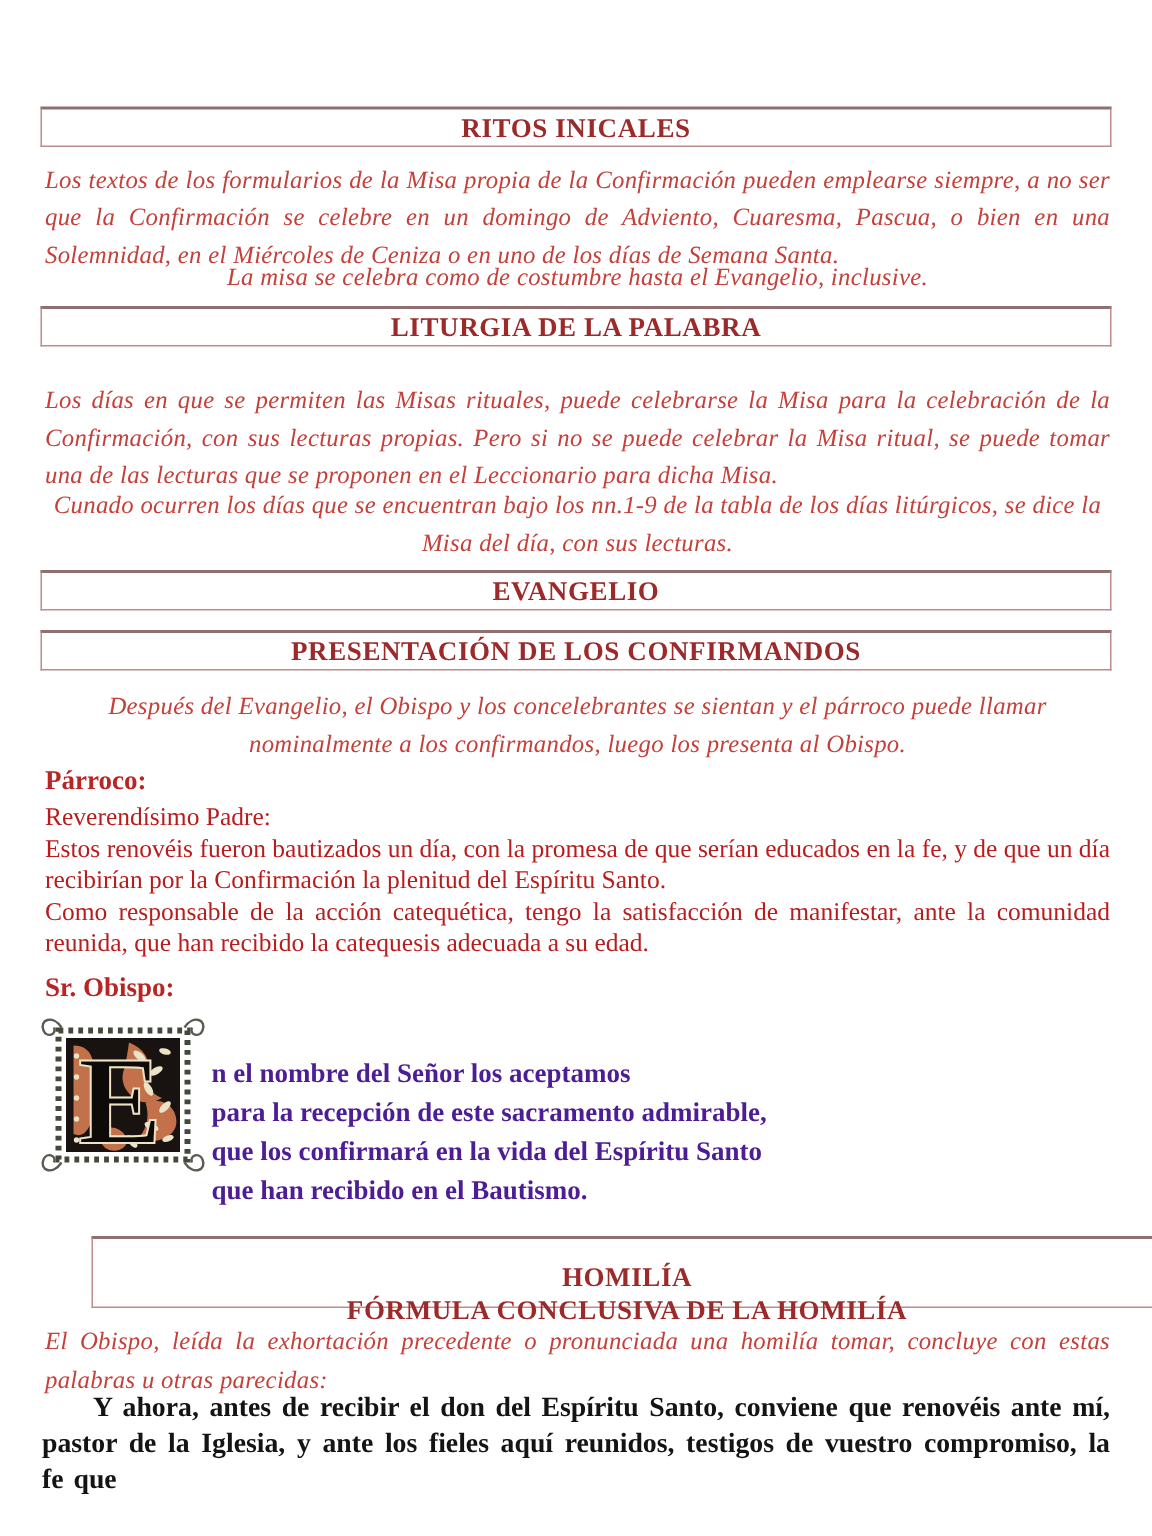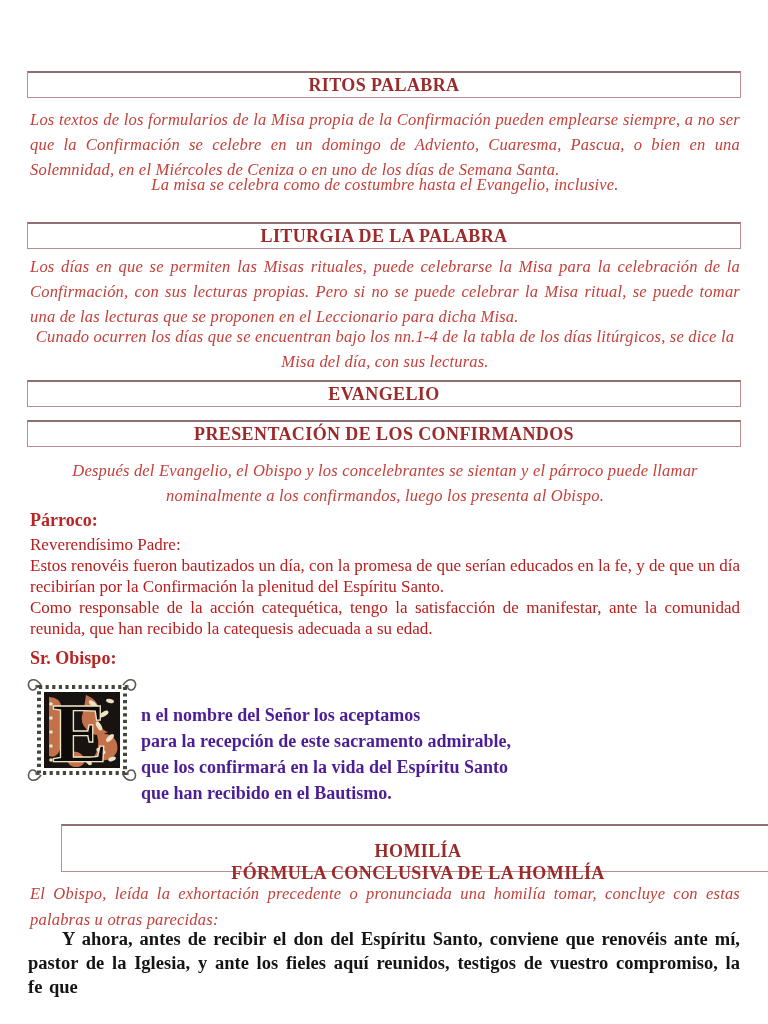--- a/index.html
+++ b/index.html
@@ -80,30 +80,30 @@
     text-indent: 34px;
     word-spacing: 2px;
   }
 </style>
 </head>
 <body>
 
 <div class="page">
 
   <div class="hbox abs" style="top:71px">
-    <span>RITOS PALABRA</span>
+    <span>RITOS INICALES</span>
   </div>
   <div class="rubric abs" style="top:107px">Los textos de los formularios de la Misa propia de la Confirmación pueden emplearse siempre, a no ser que la Confirmación se celebre en un domingo de Adviento, Cuaresma, Pascua, o bien en una Solemnidad, en el Miércoles de Ceniza o en uno de los días de Semana Santa.</div>
   <div class="rubric no-justify abs" style="top:172px">La misa se celebra como de costumbre hasta el Evangelio, inclusive.</div>
 
-  <div class="hbox abs" style="top:222px">
+  <div class="hbox abs" style="top:204px">
     <span>LITURGIA DE LA PALABRA</span>
   </div>
   <div class="rubric abs" style="top:254px">Los días en que se permiten las Misas rituales, puede celebrarse la Misa para la celebración de la Confirmación, con sus lecturas propias. Pero si no se puede celebrar la Misa ritual, se puede tomar una de las lecturas que se proponen en el Leccionario para dicha Misa.</div>
-  <div class="rubric no-justify abs" style="top:324px">Cunado ocurren los días que se encuentran bajo los nn.1-4 de la tabla de los días litúrgicos, se dice la Misa del día, con sus lecturas.</div>
+  <div class="rubric no-justify abs" style="top:324px">Cunado ocurren los días que se encuentran bajo los nn.1-9 de la tabla de los días litúrgicos, se dice la Misa del día, con sus lecturas.</div>
 
   <div class="hbox abs" style="top:380px">
     <span>EVANGELIO</span>
   </div>
 
   <div class="hbox abs" style="top:420px">
     <span>PRESENTACIÓN DE LOS CONFIRMANDOS</span>
   </div>
   <div class="rubric no-justify abs" style="top:458px">Después del Evangelio, el Obispo y los concelebrantes se sientan y el párroco puede llamar nominalmente a los confirmandos, luego los presenta al Obispo.</div>
 

